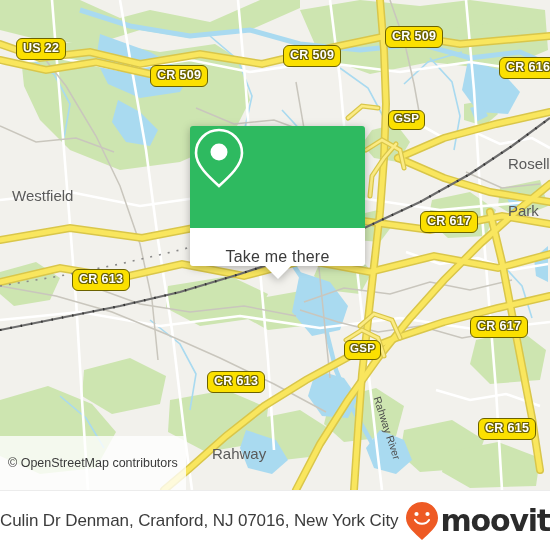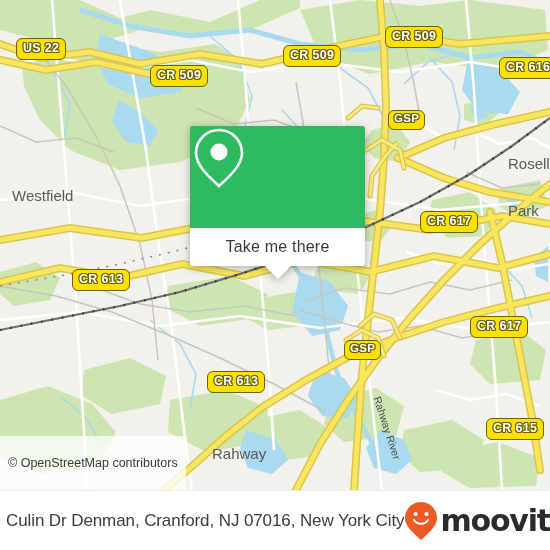--- a/index.html
+++ b/index.html
@@ -48,34 +48,34 @@
   #card{
     position:absolute;left:190px;top:126px;width:175px;
     filter:drop-shadow(0 2px 4px rgba(0,0,0,.28));
   }
   #card-top{
     height:102px;background:#2eba60;border-radius:3px 3px 0 0;
     display:flex;align-items:center;justify-content:center;
   }
   #card-bottom{
     height:38px;background:#ffffff;border-radius:0 0 3px 3px;
-    display:flex;align-items:center;justify-content:center;position:relative;
+    display:flex;align-items:flex-end;justify-content:center;position:relative;
   }
   #card-label{font-size:16px;color:#3b3b3b;letter-spacing:.2px;}
   #card-tail{
     position:absolute;left:50%;transform:translateX(-50%);bottom:-13px;
     width:0;height:0;border-left:13px solid transparent;border-right:13px solid transparent;
     border-top:13px solid #ffffff;
   }
 
   
   #footer{
     position:absolute;left:0;bottom:0;width:550px;height:60px;background:#ffffff;
     display:flex;align-items:center;justify-content:space-between;
-    padding:0 6px;box-sizing:border-box;border-top:1px solid #ececec;
+    padding:0 0;box-sizing:border-box;border-top:1px solid #ececec;
   }
   #footer-address{font-size:17px;color:#3c3c3c;white-space:nowrap;letter-spacing:-.1px;}
   #brand{display:flex;align-items:center;gap:2px;}
   #brand-word{
     font-size:30px;font-weight:bold;color:#2b2b2b;letter-spacing:-1.2px;
     font-family:"DejaVu Sans","Liberation Sans",sans-serif;line-height:1;
   }
 </style>
 </head>
 <body>
@@ -229,21 +229,21 @@
     <div class="shield" style="left:150px;top:65px;">CR 509</div>
     <div class="shield" style="left:283px;top:45px;">CR 509</div>
     <div class="shield" style="left:385px;top:26px;">CR 509</div>
     <div class="shield" style="left:499px;top:57px;">CR 616</div>
     <div class="shield sm" style="left:388px;top:110px;">GSP</div>
     <div class="shield" style="left:420px;top:211px;">CR 617</div>
     <div class="shield" style="left:72px;top:269px;">CR 613</div>
     <div class="shield" style="left:470px;top:316px;">CR 617</div>
     <div class="shield sm" style="left:344px;top:340px;">GSP</div>
     <div class="shield" style="left:207px;top:371px;">CR 613</div>
-    <div class="shield" style="left:478px;top:418px;margin-left:8px;">CR 615</div>
+    <div class="shield" style="left:478px;top:418px;">CR 615</div>
 
     <div id="card">
       <div id="card-top">
         <svg width="58" height="64" viewBox="0 0 58 64">
           <path d="M29 4 C16.3 4 6 14.3 6 27 C6 39 18 50 29 60 C40 50 52 39 52 27 C52 14.3 41.7 4 29 4 Z" fill="none" stroke="#ffffff" stroke-width="2.6"></path>
           <circle cx="29" cy="26" r="8.5" fill="#ffffff"></circle>
         </svg>
       </div>
       <div id="card-bottom">
         <span id="card-label">Take me there</span>

